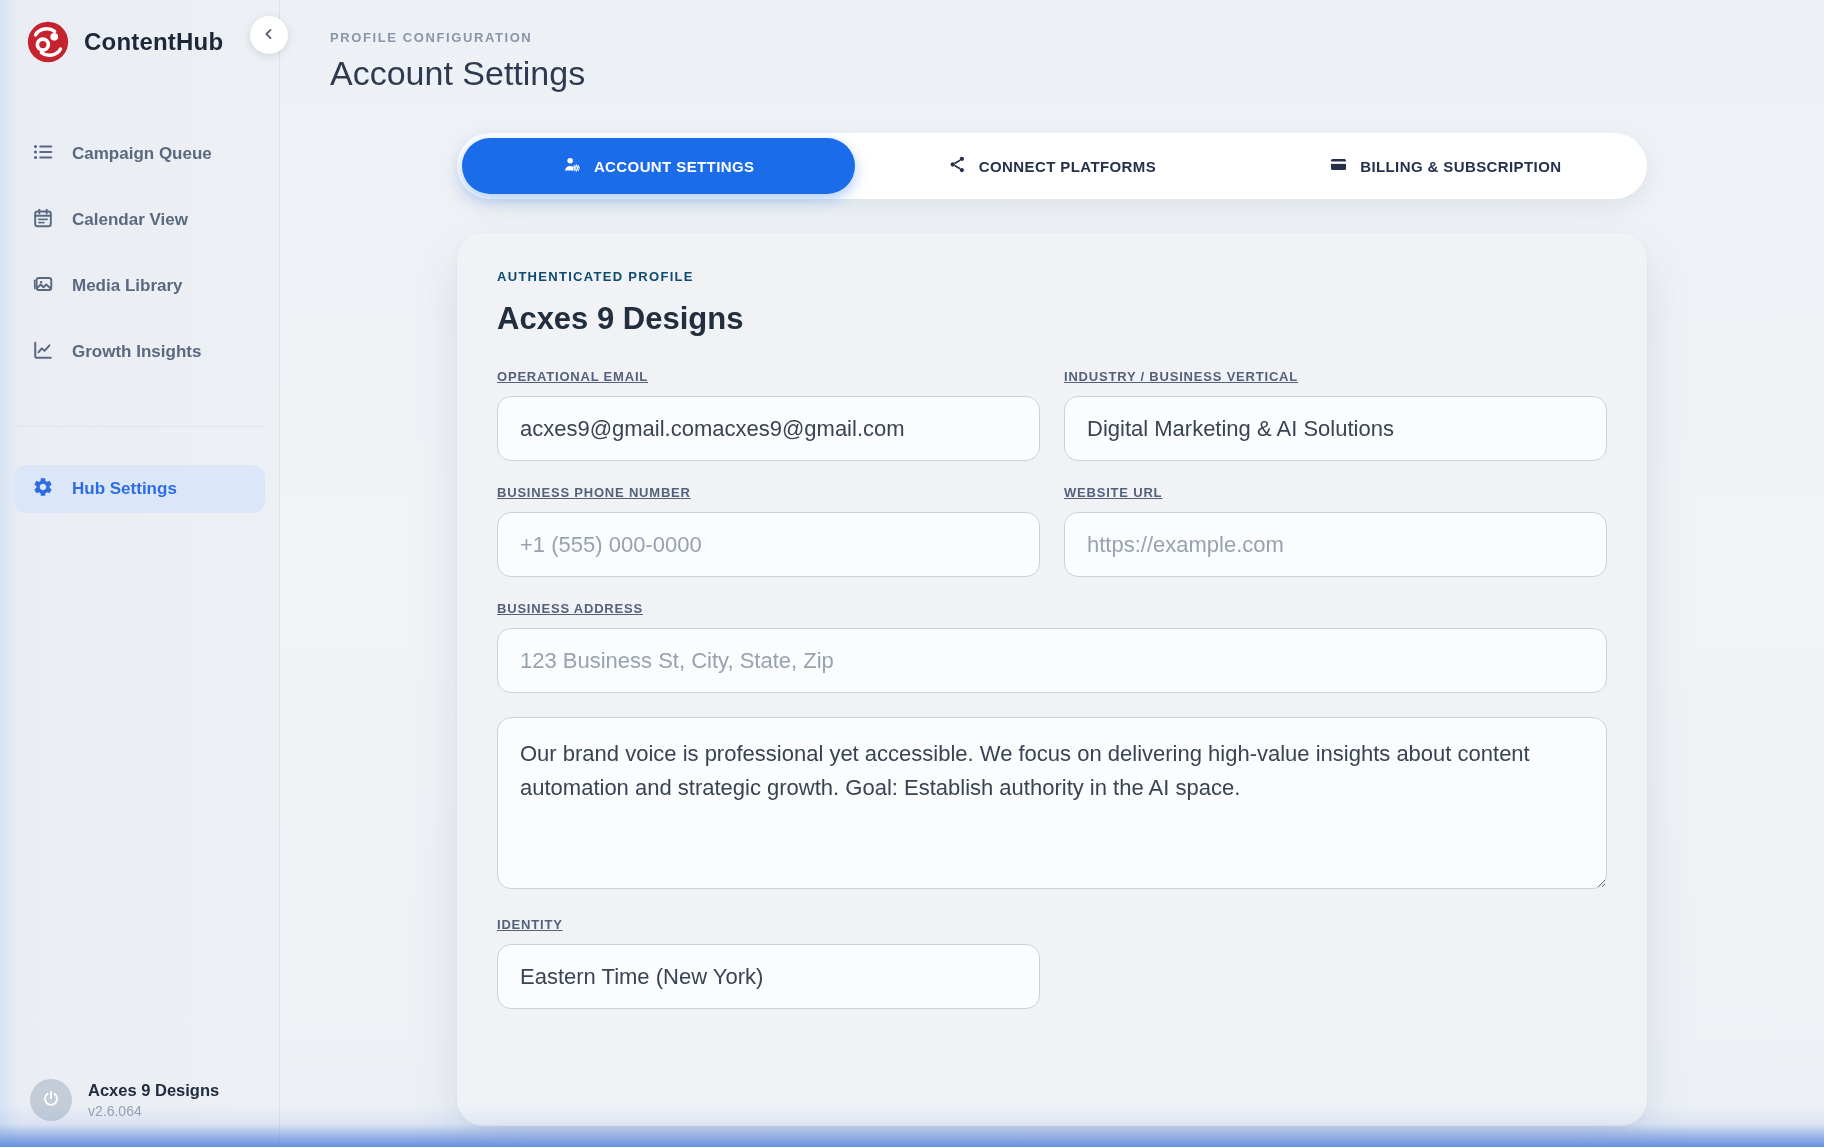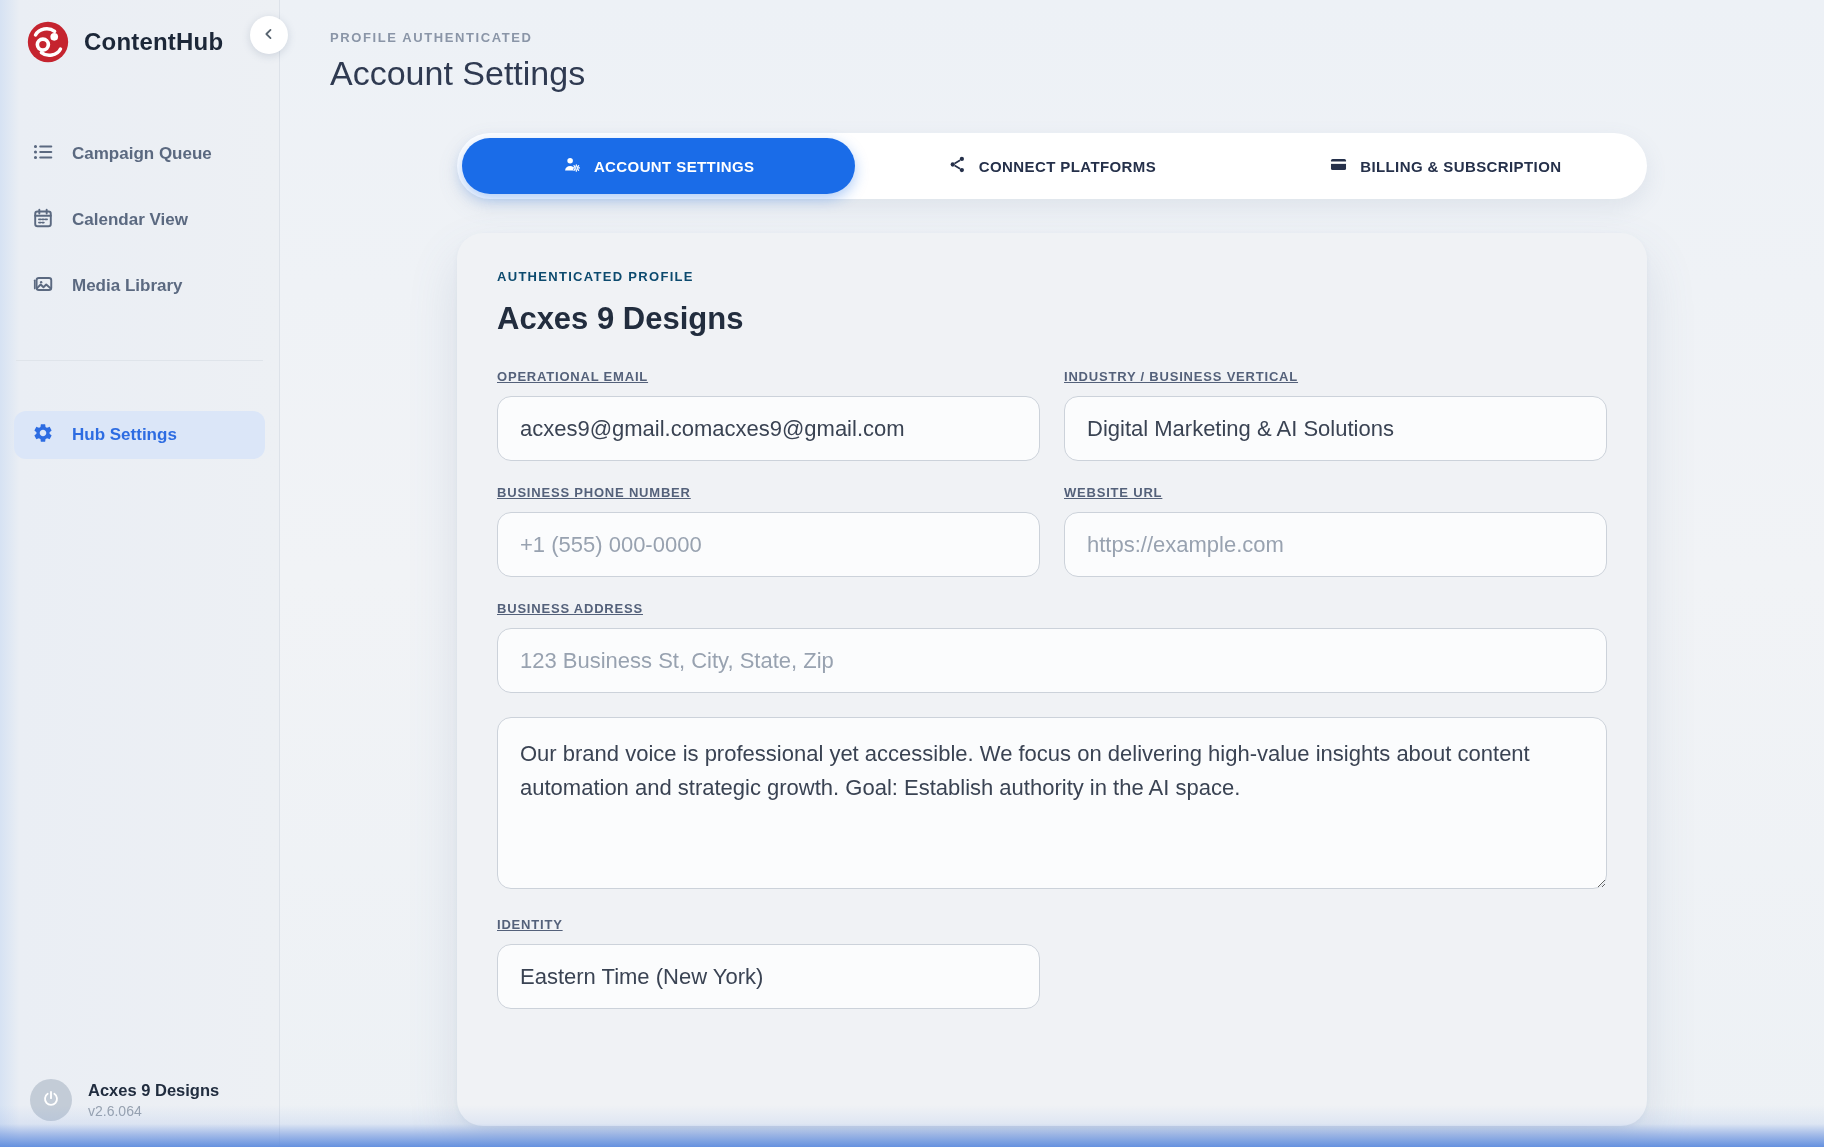--- a/index.html
+++ b/index.html
@@ -145,25 +145,34 @@
         <span>
           <svg viewBox="0 0 24 24" width="22" height="22" fill="none" stroke="currentColor" stroke-width="2.1" stroke-linecap="round" stroke-linejoin="round">
             <rect x="5" y="5.5" width="16" height="13" rx="2.5"></rect>
             <circle cx="10" cy="10" r="1.3" fill="currentColor" stroke="none"></circle>
             <path d="M5.5 16.5l4-4 3 3 3-3 5 4.5"></path>
             <path d="M3 8v9" stroke-width="1.8"></path>
           </svg>
         </span>
         <span>Media Library</span>
       </div>
+      <div class="nav-item">
+        <span>
+          <svg viewBox="0 0 24 24" width="22" height="22" fill="none" stroke="currentColor" stroke-width="2.2" stroke-linecap="round" stroke-linejoin="round">
+            <path d="M3.5 4v15a1.5 1.5 0 0 0 1.5 1.5h15.5"></path>
+            <path d="M7 14.5l3.7-4.2 3 2.6 5.3-6"></path>
+          </svg>
+        </span>
+        <span>Growth Insights</span>
+      </div>
     </nav>
 
     <div class="nav-divider"></div>
 
-    <nav class="nav" style="margin-top:16px;">
+    <nav class="nav" style="margin-top:4px;">
       <div class="nav-item active">
         <span>
           <svg viewBox="0 0 24 24" width="22" height="22" fill="currentColor">
             <path d="M19.14 12.94c.04-.3.06-.61.06-.94 0-.32-.02-.64-.07-.94l2.03-1.58c.18-.14.23-.41.12-.61l-1.92-3.32c-.12-.22-.37-.29-.59-.22l-2.39.96c-.5-.38-1.03-.7-1.62-.94l-.36-2.54c-.04-.24-.24-.41-.48-.41h-3.84c-.24 0-.43.17-.47.41L9.25 5.35c-.59.24-1.13.57-1.62.94L5.24 5.33c-.22-.08-.47 0-.59.22L2.74 8.87c-.12.21-.08.47.12.61l2.03 1.58c-.05.3-.09.63-.09.94s.02.64.07.94l-2.03 1.58c-.18.14-.23.41-.12.61l1.92 3.32c.12.22.37.29.59.22l2.39-.96c.5.38 1.03.7 1.62.94l.36 2.54c.05.24.24.41.48.41h3.84c.24 0 .44-.17.47-.41l.36-2.54c.59-.24 1.13-.56 1.62-.94l2.39.96c.22.08.47 0 .59-.22l1.92-3.32c.12-.22.07-.47-.12-.61l-2.01-1.58zM12 15.6c-1.98 0-3.6-1.62-3.6-3.6s1.62-3.6 3.6-3.6 3.6 1.62 3.6 3.6-1.62 3.6-3.6 3.6z"></path>
           </svg>
         </span>
         <span>Hub Settings</span>
       </div>
     </nav>
 
@@ -178,21 +187,21 @@
       </button>
       <div>
         <div class="acct-name">Acxes 9 Designs</div>
         <div class="acct-version">v2.6.064</div>
       </div>
     </div>
   </aside>
 
   <main class="main">
     <div class="page-head">
-      <div class="eyebrow">PROFILE AUTHENTICATED</div>
+      <div class="eyebrow">PROFILE CONFIGURATION</div>
       <h1 class="page-title">Account Settings</h1>
     </div>
 
     <div class="tabbar">
       <button class="tab active">
         <span>
           <svg viewBox="0 0 24 24" width="19" height="19" fill="currentColor">
             <circle cx="9" cy="7.3" r="3.5"></circle>
             <path d="M2.6 19.6c.2-3.6 3-5.6 6.4-5.6 1.6 0 3.1.5 4.2 1.4l-.4 4.2z"></path>
             <g transform="translate(16.8 16.4)">

